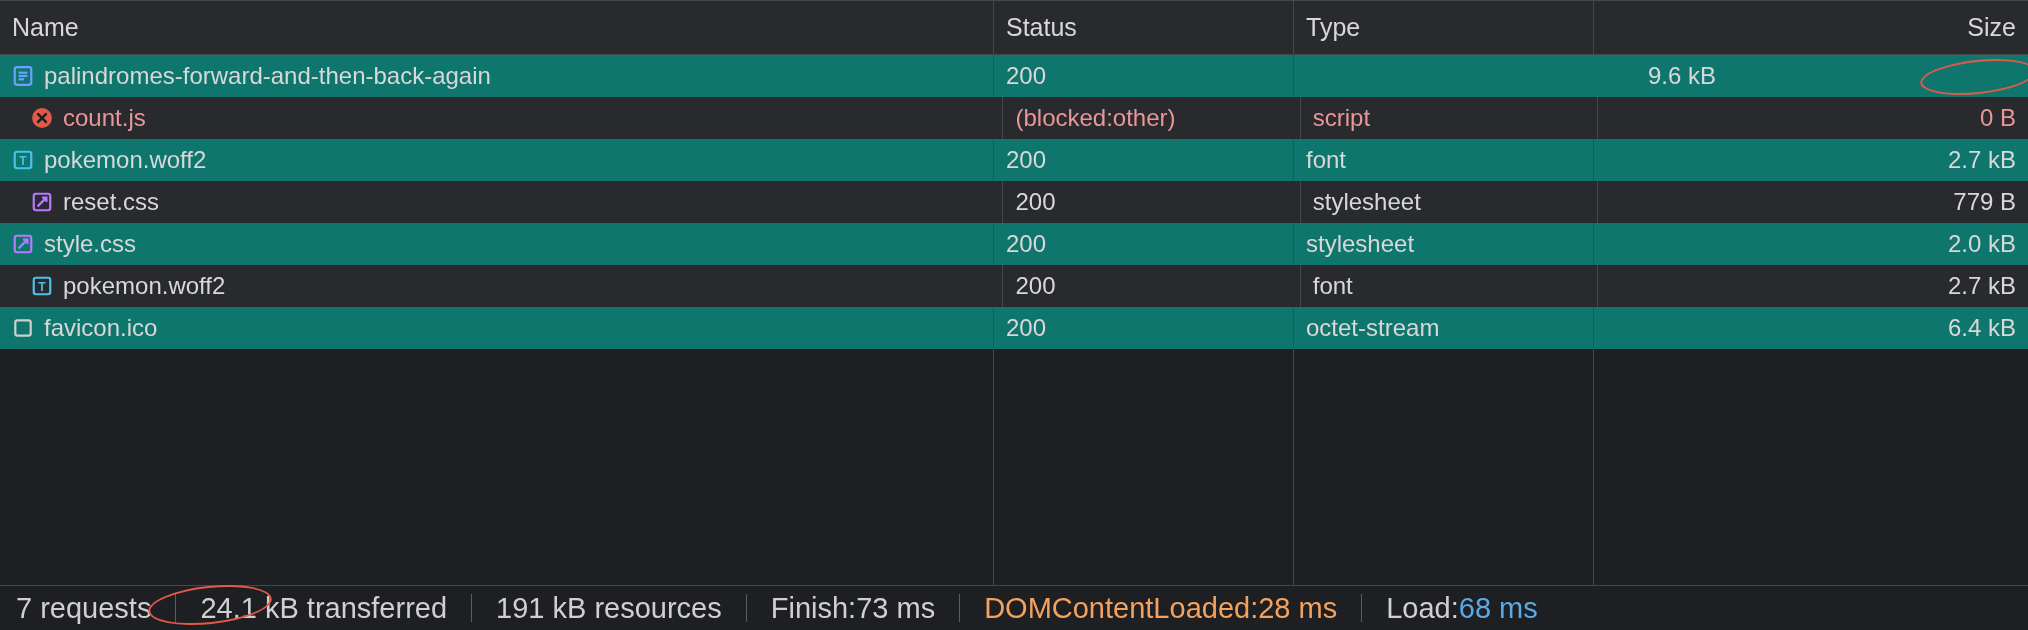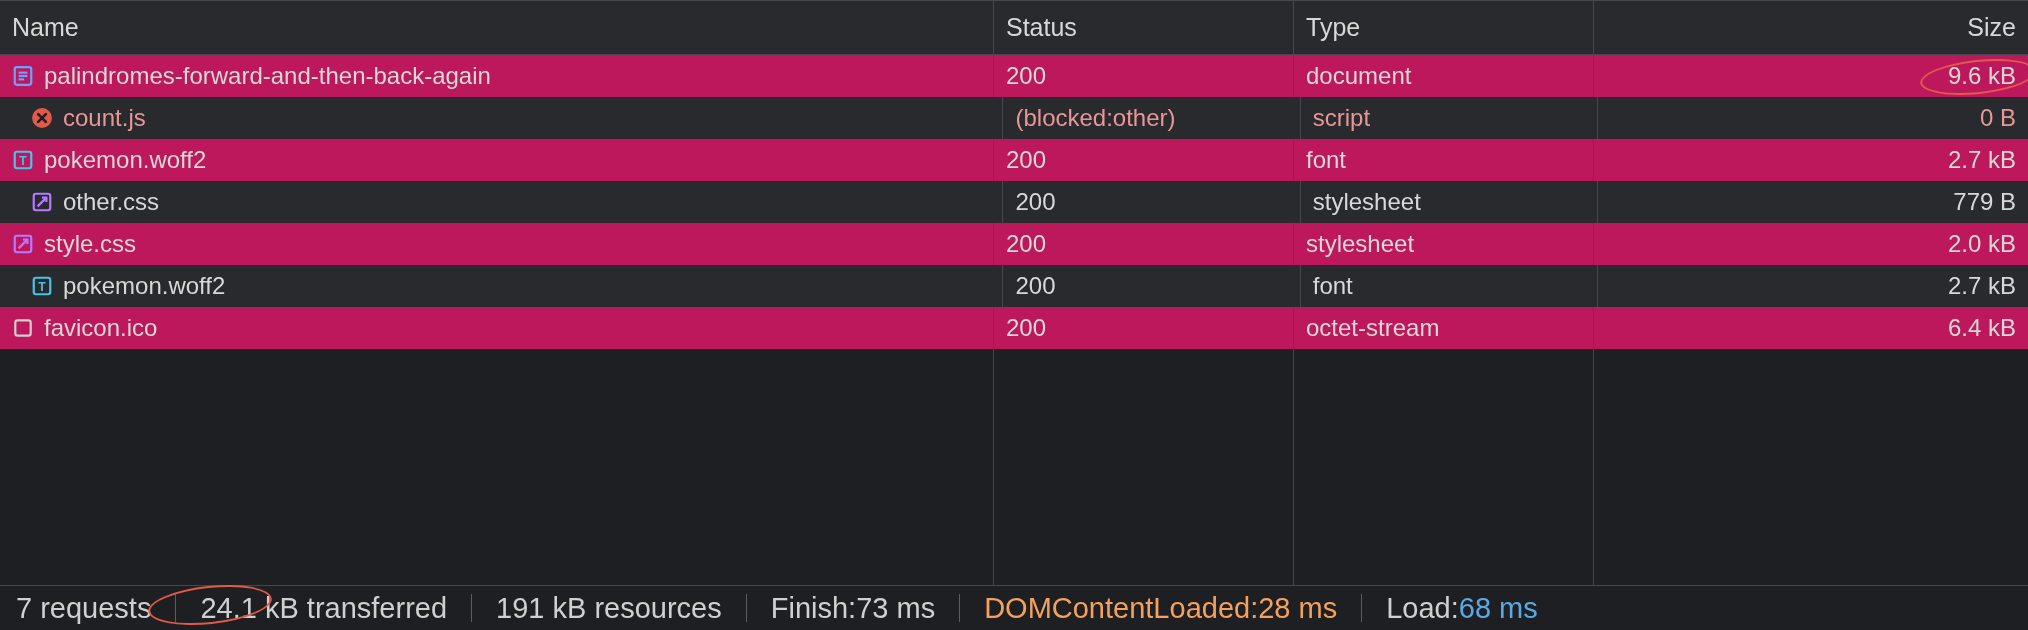--- a/index.html
+++ b/index.html
@@ -30,21 +30,21 @@
     height: 42px;
     font-size: 24px;
   }
   .header-row {
     background: #282a2d;
     border-bottom: 1px solid #44474d;
     height: 54px;
     font-size: 25px;
     color: #d8d8d8;
   }
-  .data-row.odd  { background: #be185d; }
+  .data-row.odd  { background: #0f766e; }
   .data-row.even { background: #292a2e; padding-left: 19px; }
   .cell {
     display: flex;
     align-items: center;
     height: 100%;
     padding: 0 12px 0 12px;
     overflow: hidden;
     white-space: nowrap;
   }
   .col-name   { width: 994px;  border-right: 1px solid #44474d; }
@@ -122,21 +122,20 @@
               <svg viewBox="0 0 20 20">
                 <rect x="2.5" y="2" width="15" height="16" rx="2" fill="none" stroke="#6ea0ff" stroke-width="2"></rect>
                 <line x1="6" y1="7" x2="14" y2="7" stroke="#6ea0ff" stroke-width="2"></line>
                 <line x1="6" y1="10" x2="14" y2="10" stroke="#6ea0ff" stroke-width="2"></line>
                 <line x1="6" y1="13" x2="11" y2="13" stroke="#6ea0ff" stroke-width="2"></line>
               </svg>
             </span>
             <span>palindromes-forward-and-then-back-again</span>
           </div>
           <div class="cell col-status">200</div>
-          <div class="cell col-type">document</div>
           <div class="cell col-size">9.6 kB</div>
         </div>
         <div class="row data-row even">
           <div class="cell col-name blocked">
             <span class="icon-slot">
               <svg viewBox="0 0 20 20">
                 <circle cx="10" cy="10" r="9" fill="#e05a4a"></circle>
                 <line x1="6.5" y1="6.5" x2="13.5" y2="13.5" stroke="#1e1f22" stroke-width="2.4" stroke-linecap="round"></line>
                 <line x1="13.5" y1="6.5" x2="6.5" y2="13.5" stroke="#1e1f22" stroke-width="2.4" stroke-linecap="round"></line>
               </svg>
@@ -163,21 +162,21 @@
         </div>
         <div class="row data-row even">
           <div class="cell col-name">
             <span class="icon-slot">
               <svg viewBox="0 0 20 20">
                 <rect x="2.5" y="2.5" width="15" height="15" rx="2" fill="none" stroke="#b47aff" stroke-width="2"></rect>
                 <line x1="6" y1="14" x2="14" y2="6" stroke="#b47aff" stroke-width="2"></line>
                 <polyline points="10,6 14,6 14,10" fill="none" stroke="#b47aff" stroke-width="2"></polyline>
               </svg>
             </span>
-            <span>other.css</span>
+            <span>reset.css</span>
           </div>
           <div class="cell col-status">200</div>
           <div class="cell col-type">stylesheet</div>
           <div class="cell col-size">779 B</div>
         </div>
         <div class="row data-row odd">
           <div class="cell col-name">
             <span class="icon-slot">
               <svg viewBox="0 0 20 20">
                 <rect x="2.5" y="2.5" width="15" height="15" rx="2" fill="none" stroke="#b47aff" stroke-width="2"></rect>

